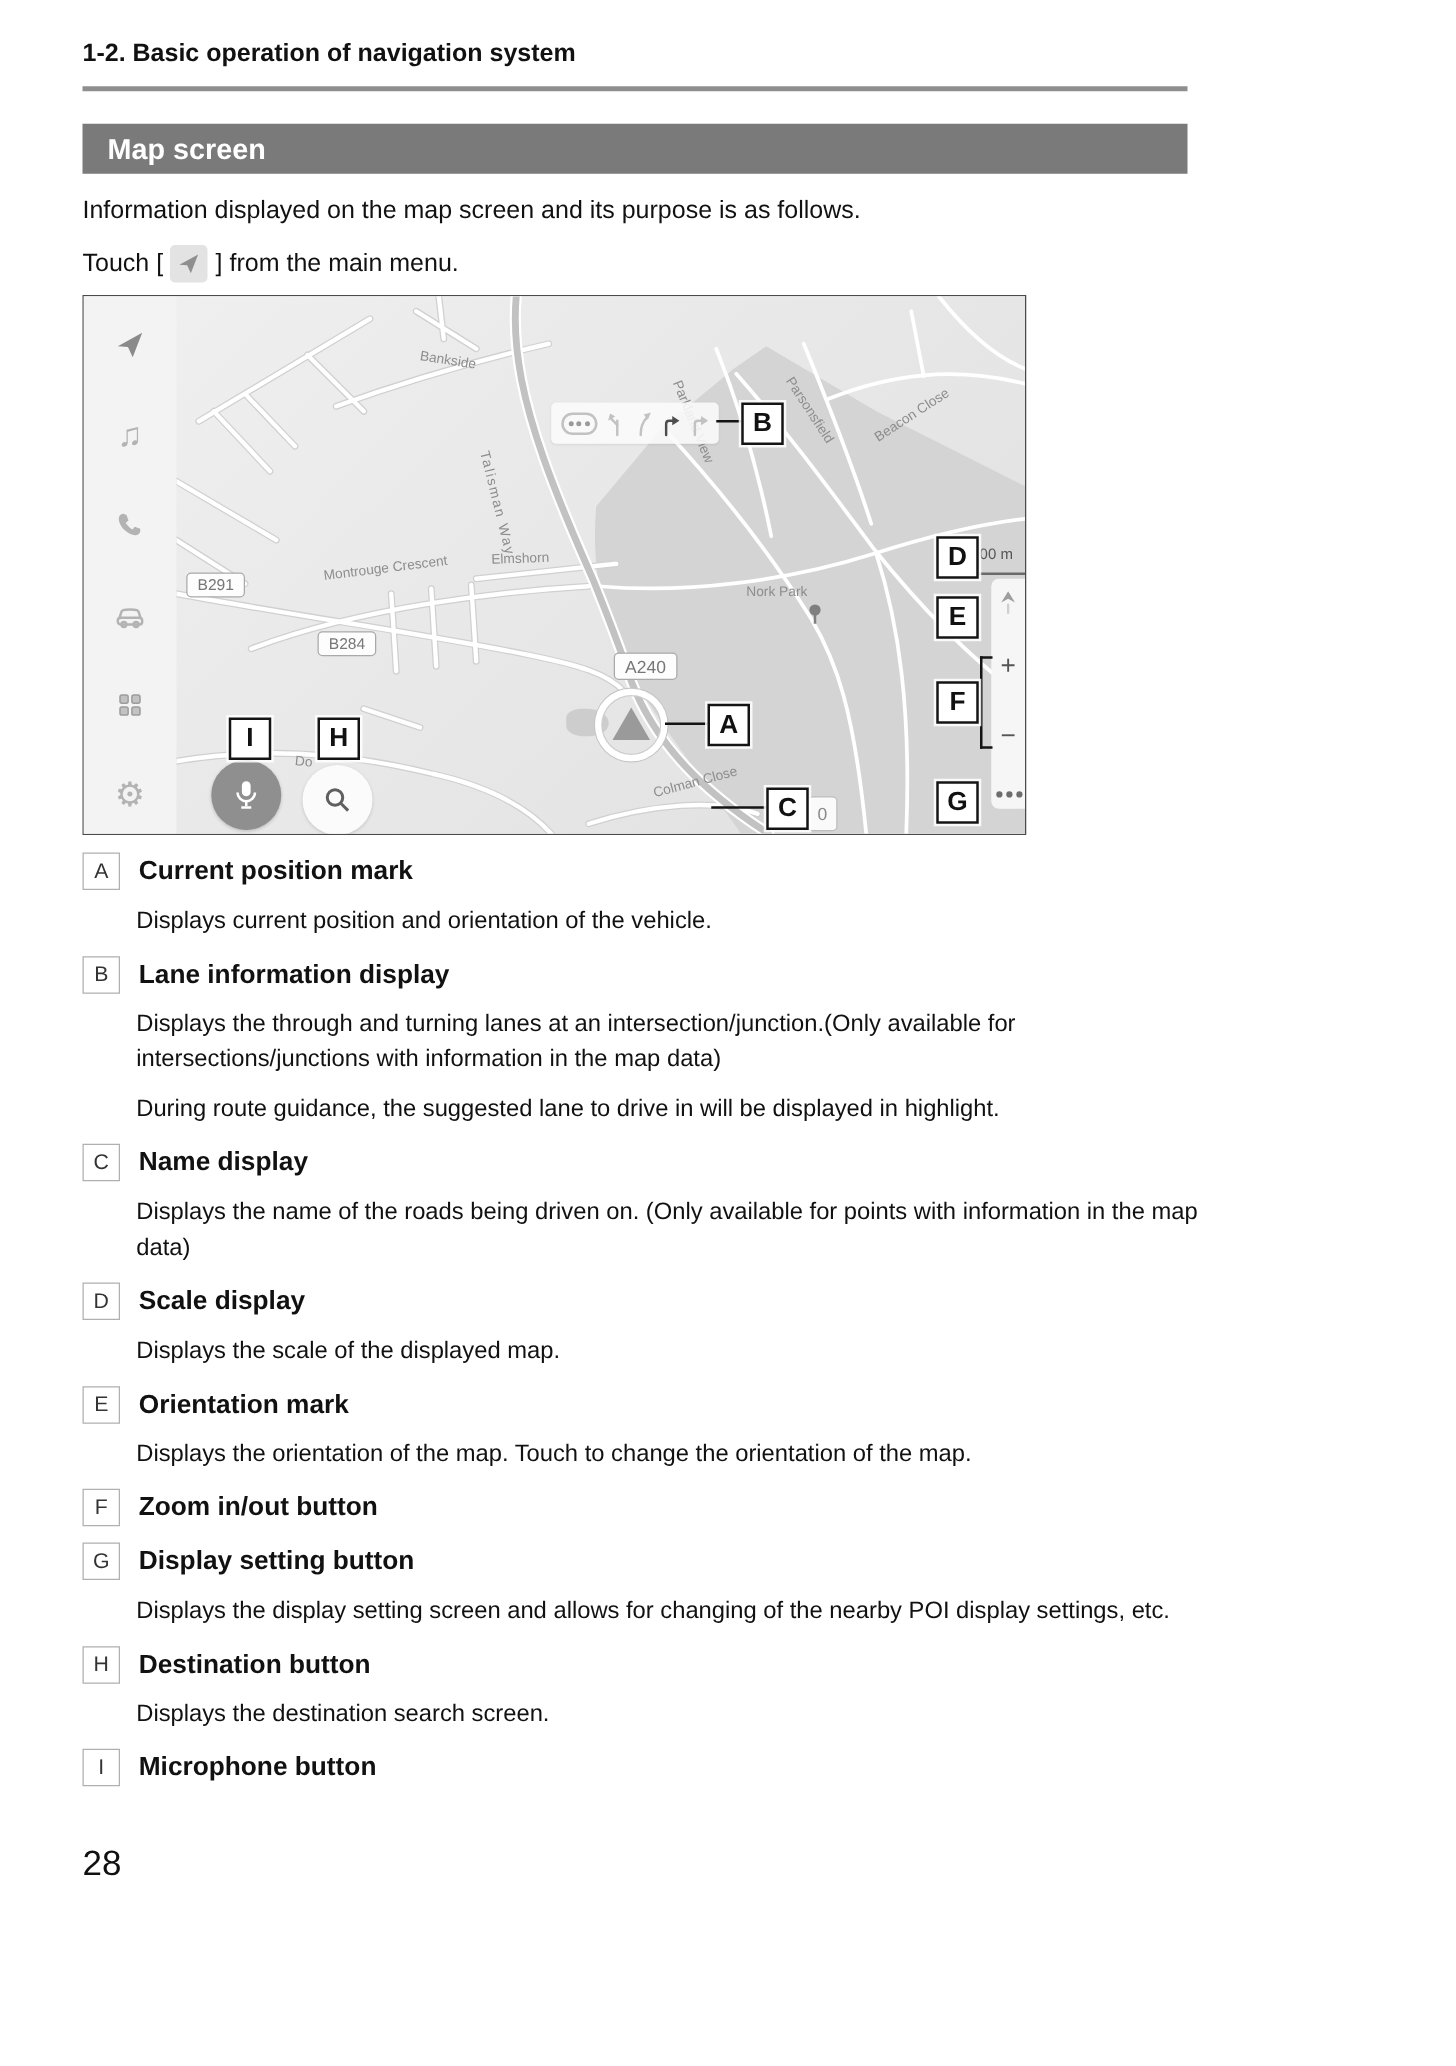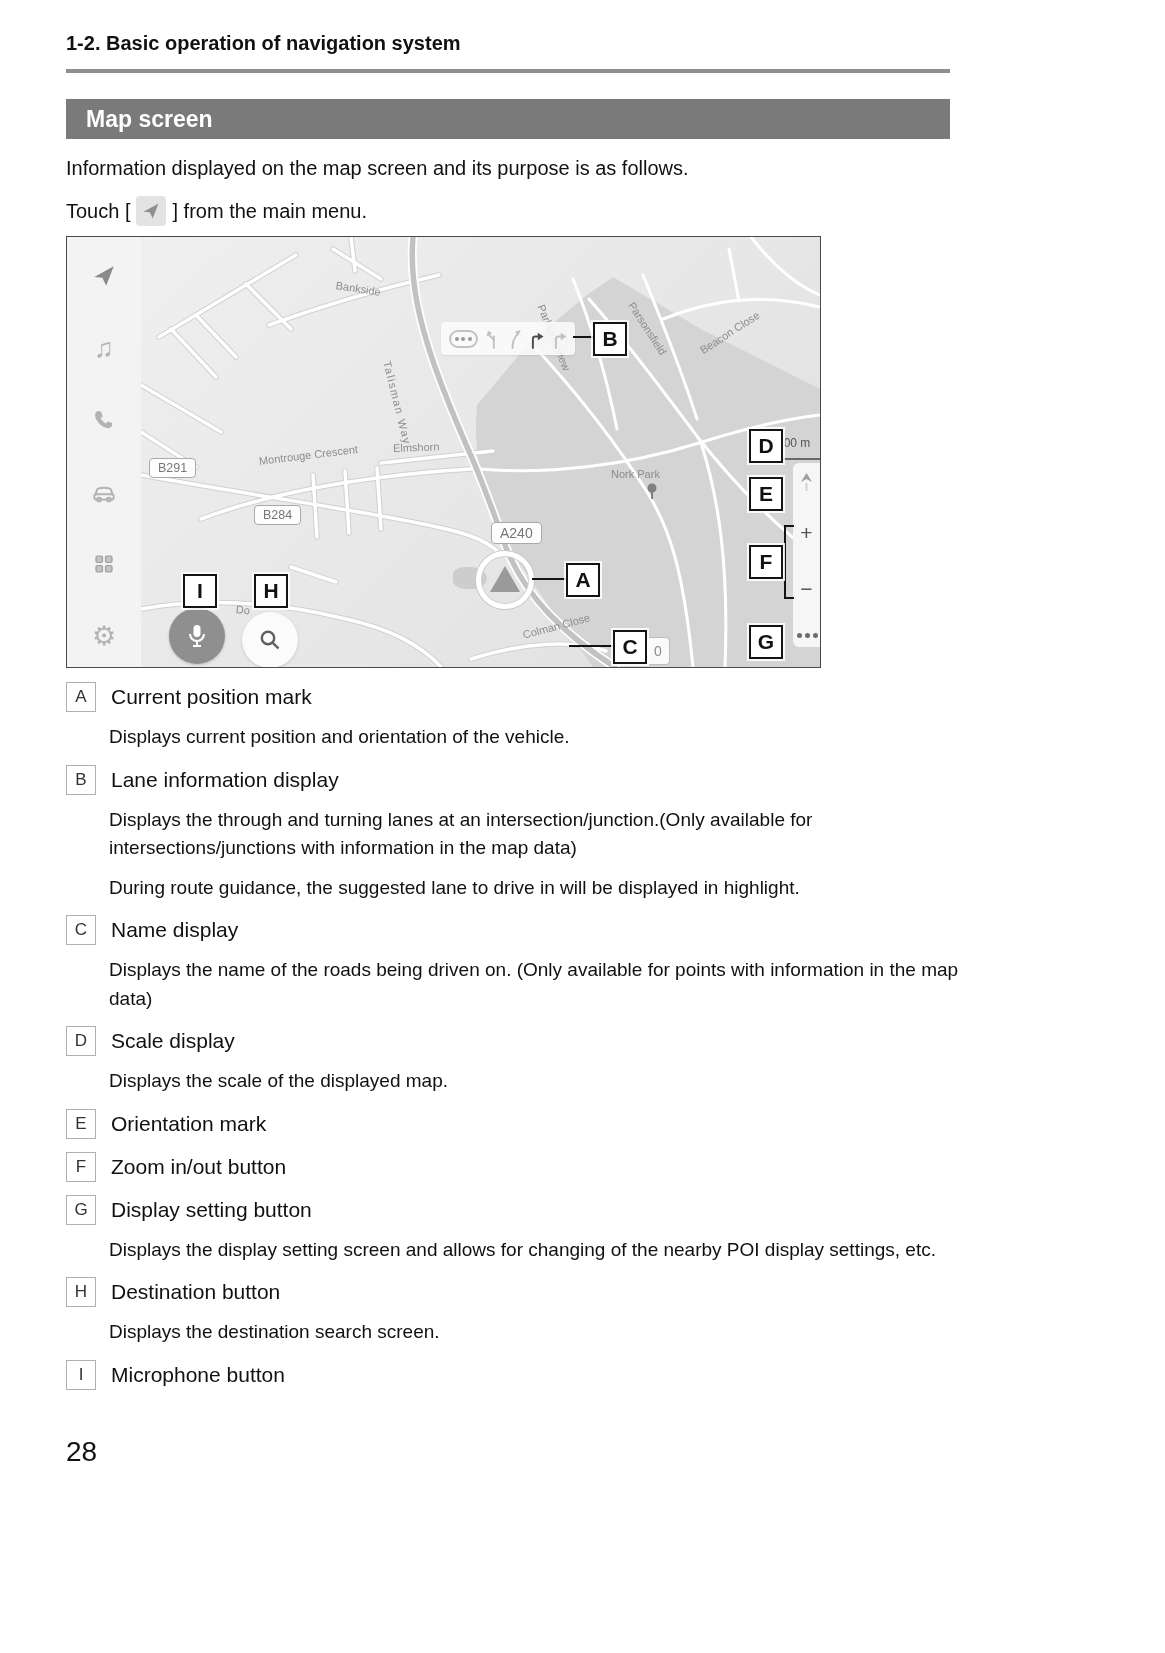--- a/index.html
+++ b/index.html
@@ -51,21 +51,21 @@
   .mic-btn{left:28px;top:371px;background:#8f8f8f;box-shadow:0 1px 3px rgba(0,0,0,.2);}
   .search-btn{left:101px;top:375px;background:#fbfbfb;box-shadow:0 1px 3px rgba(0,0,0,.15);}
 
   .treeicon{position:absolute;left:505px;top:246px;z-index:3;}
 
   
   .legend{margin-top:14px;}
   .item{margin-top:13px;}
   .item-head{display:flex;align-items:center;gap:15px;}
   .letter-box{width:28px;height:28px;border:1px solid #b0b0b0;display:flex;align-items:center;justify-content:center;font-size:17px;color:#333;flex:0 0 auto;}
-  .item-title{font-size:21px;font-weight:normal;}
+  .item-title{font-size:21px;font-weight:bold;}
   .item-desc{margin:11px 0 2px 43px;font-size:19px;line-height:1.5;width:860px;}
   .pagenum{margin-top:46px;font-size:28px;font-weight:normal;}
 </style>
 </head>
 <body>
 
 <div class="content">
 
   <h1 class="breadcrumb">1-2. Basic operation of navigation system</h1>
   <div class="rule"></div>
@@ -175,21 +175,21 @@
         <g fill="none" stroke-linecap="round">
           <path d="M272 0 C268 45 280 90 294 130 C310 175 322 200 334 228 C346 258 354 278 364 308 C384 360 424 398 474 430" stroke="#ffffff" stroke-width="9"></path>
           <path d="M272 0 C268 45 280 90 294 130 C310 175 322 200 334 228 C346 258 354 278 364 308 C384 360 424 398 474 430" stroke="#c2c2c2" stroke-width="5.5"></path>
         </g>
       </svg>
 
       <span class="street" style="left:195px;top:42px;transform:rotate(9deg);">Bankside</span>
       <span class="street" style="left:246px;top:118px;transform:rotate(76deg);letter-spacing:1.5px;">Talisman Way</span>
       <span class="street" style="left:118px;top:218px;transform:rotate(-7deg);">Montrouge Crescent</span>
       <span class="street" style="left:252px;top:205px;transform:rotate(-2deg);">Elmshorn</span>
-      <span class="street" style="left:470px;top:231px;">Nork Park</span>
+      <span class="street" style="left:456px;top:231px;">Nork Park</span>
       <span class="street" style="left:490px;top:60px;transform:rotate(57deg);">Parsonsfield</span>
       <span class="street" style="left:560px;top:108px;transform:rotate(-33deg);">Beacon Close</span>
       <span class="street" style="left:400px;top:62px;transform:rotate(68deg);">Parkland View</span>
       <span class="street" style="left:382px;top:392px;transform:rotate(-15deg);">Colman Close</span>
       <span class="street" style="left:95px;top:366px;transform:rotate(6deg);">Do</span>
 
       <svg class="treeicon" width="12" height="17" viewBox="0 0 12 17">
           <circle cx="6" cy="5" r="4.5" fill="#7f7f7f"></circle>
           <rect x="5" y="9" width="2" height="7" fill="#7f7f7f"></rect>
         </svg>
@@ -311,20 +311,21 @@
           <span class="item-title">Scale display</span>
         </div>
       <div class="item-desc">Displays the scale of the displayed map.</div>
     </div>
 
     <div class="item">
       <div class="item-head">
           <span class="letter-box">E</span>
           <span class="item-title">Orientation mark</span>
         </div>
+      <div class="item-desc">Displays the orientation of the map. Touch to change the orientation of the map.</div>
     </div>
 
     <div class="item">
       <div class="item-head">
           <span class="letter-box">F</span>
           <span class="item-title">Zoom in/out button</span>
         </div>
     </div>
 
     <div class="item">

